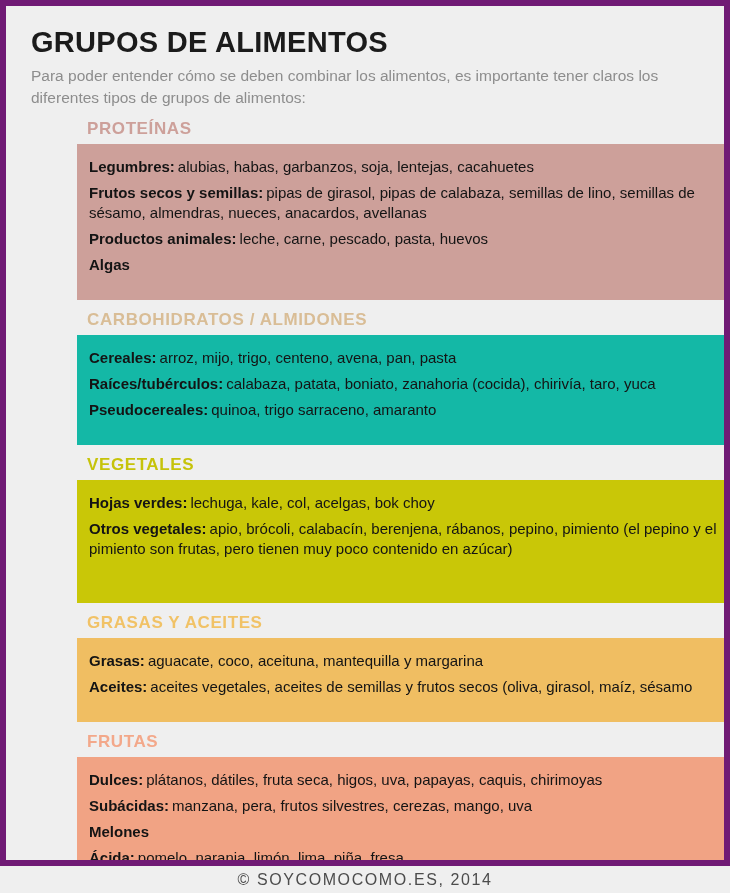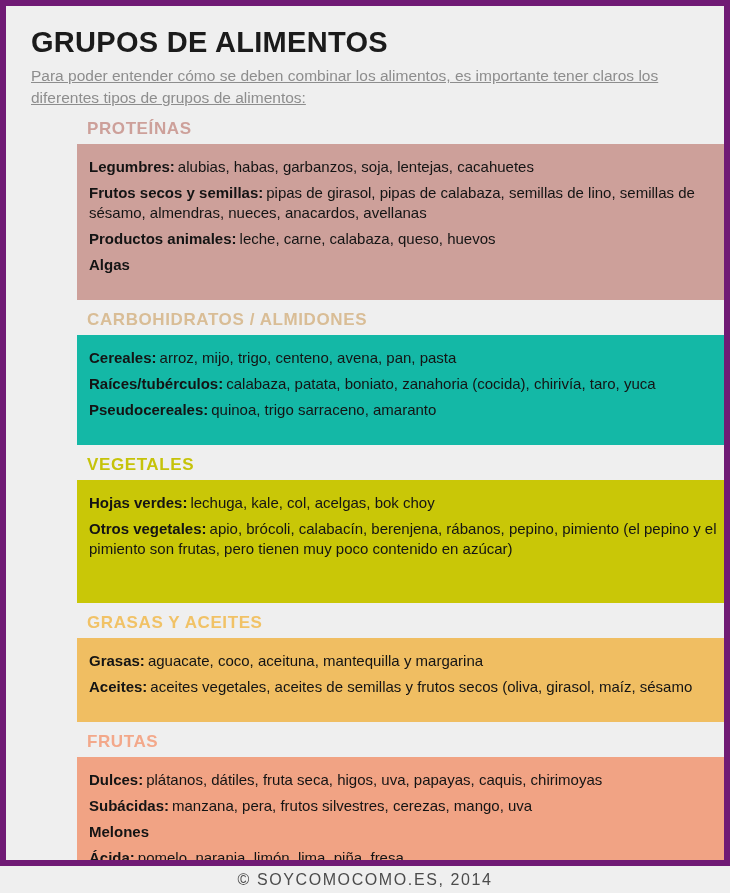--- a/index.html
+++ b/index.html
@@ -24,21 +24,20 @@
     font-weight: bold;
     letter-spacing: 0.3px;
     color: #1b1b1b;
   }
   .subtitle {
     margin: 0 0 9px 0;
     max-width: 685px;
     font-size: 15.5px;
     line-height: 22px;
     color: #8d8d8d;
-    text-decoration: underline;
   }
   .food-section { margin-top: 10px; margin-left: 46px; }
   .sec-label {
     margin: 0 0 5px 10px;
     font-size: 17px;
     font-weight: bold;
     letter-spacing: 0.6px;
   }
   .sec-block {
     box-sizing: border-box;
@@ -69,21 +68,21 @@
 <div class="frame">
 
   <h1 class="title">GRUPOS DE ALIMENTOS</h1>
   <p class="subtitle">Para poder entender cómo se deben combinar los alimentos, es importante tener claros los diferentes tipos de grupos de alimentos:</p>
 
   <section class="food-section">
     <h2 class="sec-label" style="color: rgb(205, 160, 154);">PROTEÍNAS</h2>
     <div class="sec-block" style="background: rgb(205, 160, 154);">
       <p class="item"><b>Legumbres:</b><span>alubias, habas, garbanzos, soja, lentejas, cacahuetes</span></p>
       <p class="item"><b>Frutos secos y semillas:</b><span>pipas de girasol, pipas de calabaza, semillas de lino, semillas de sésamo, almendras, nueces, anacardos, avellanas</span></p>
-      <p class="item"><b>Productos animales:</b><span>leche, carne, calabaza, queso, huevos</span></p>
+      <p class="item"><b>Productos animales:</b><span>leche, carne, pescado, pasta, huevos</span></p>
       <p class="item"><b>Algas</b><span></span></p>
     </div>
   </section>
 
   <section class="food-section">
     <h2 class="sec-label" style="color: rgb(217, 189, 150);">CARBOHIDRATOS / ALMIDONES</h2>
     <div class="sec-block" style="background: #14b8a6;">
       <p class="item"><b>Cereales:</b><span>arroz, mijo, trigo, centeno, avena, pan, pasta</span></p>
       <p class="item nowrap"><b>Raíces/tubérculos:</b><span>calabaza, patata, boniato, zanahoria (cocida), chirivía, taro, yuca</span></p>
       <p class="item"><b>Pseudocereales:</b><span>quinoa, trigo sarraceno, amaranto</span></p>

